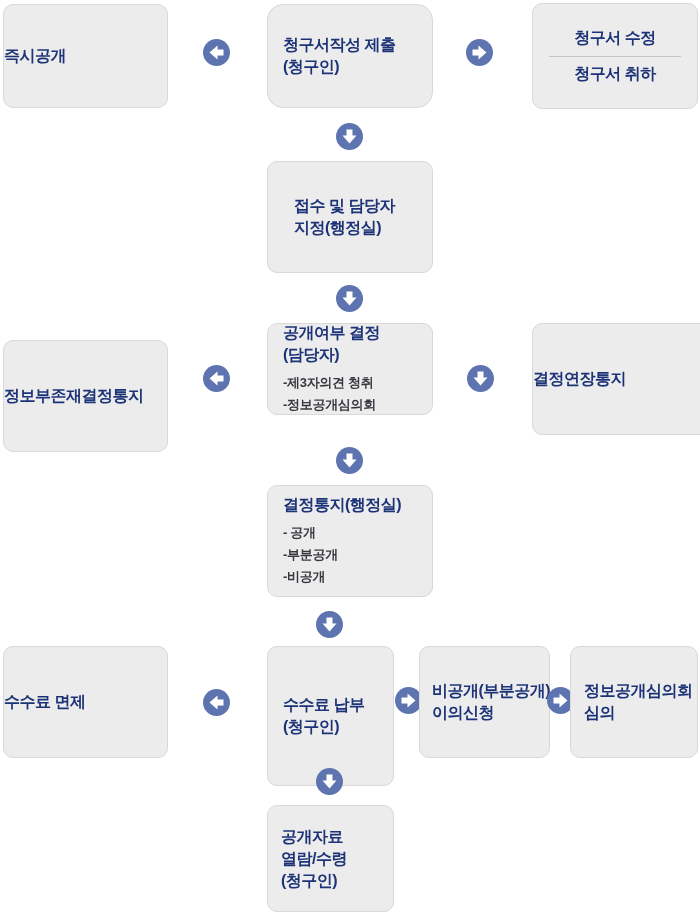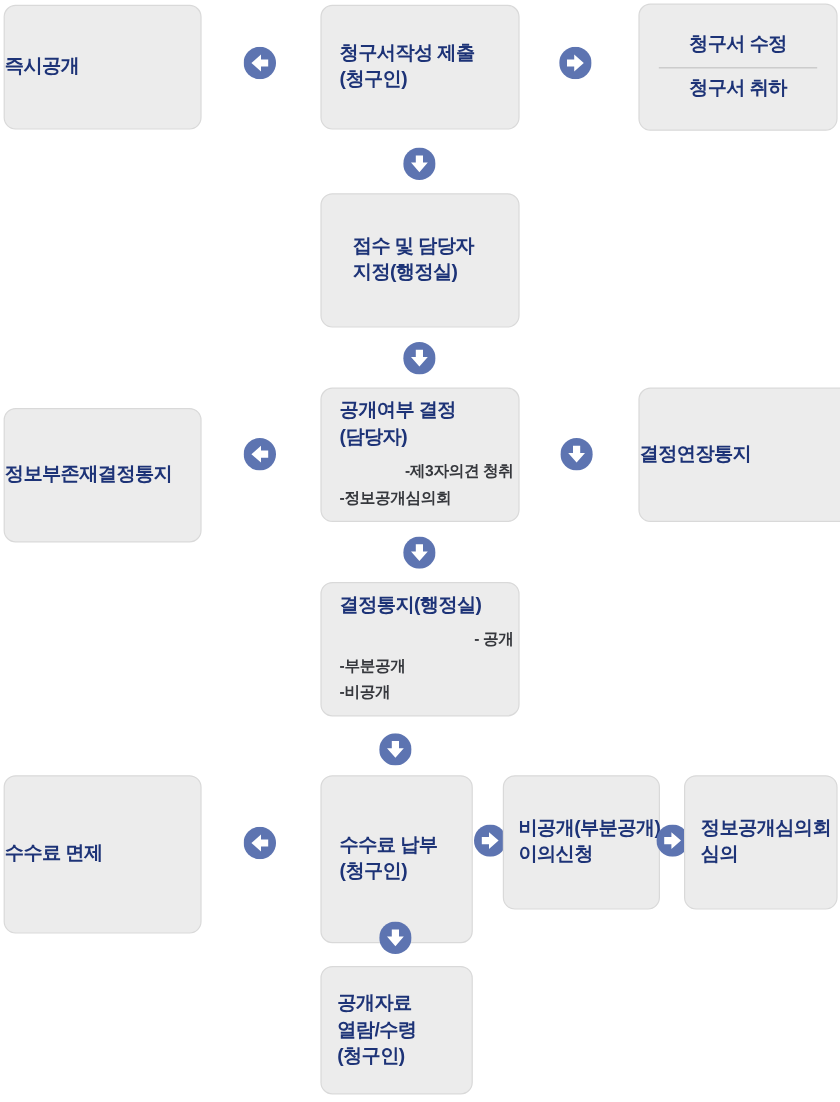--- a/index.html
+++ b/index.html
@@ -37,21 +37,21 @@
     padding-right: 4px;
   }
   .ln { display: block; }
   .sub {
     display: block;
     font-size: 13px;
     line-height: 22px;
     color: var(--sub-text, #36383d);
     letter-spacing: -0.3px;
   }
-  .sub.first { margin-top: 6px; text-align: right; }
+  .sub.first { margin-top: 6px; }
   .split { display: flex; flex-direction: column; padding: 16px; }
   .cell {
     flex: 1;
     display: flex;
     align-items: center;
     justify-content: center;
     text-align: center;
   }
   .cell + .cell { border-top: 1px solid var(--divider, #c4c4c4); }
   .arrow { position: absolute; width: 27px; height: 27px; }
@@ -70,21 +70,21 @@
     <span>즉시공개</span>
   </div>
 
   <span class="arrow left" style="left:203px; top:39px;">
     <svg viewBox="0 0 27 27">
         <circle cx="13.5" cy="13.5" r="13.5"></circle>
         <path d="M6.5 10.5 H12.5 V6.5 L20.5 13.5 L12.5 20.5 V16.5 H6.5 Z"></path>
       </svg>
   </span>
 
-  <div class="box leftcol" style="left:267px; top:4px; width:166px; height:104px;">
+  <div class="box leftcol" style="left:267px; top:4px; width:166px; height:104px;border-radius:16px;">
     <span class="ln">청구서작성 제출</span>
     <span class="ln">(청구인)</span>
   </div>
 
   <span class="arrow right" style="left:466px; top:39px;">
     <svg viewBox="0 0 27 27">
         <circle cx="13.5" cy="13.5" r="13.5"></circle>
         <path d="M6.5 10.5 H12.5 V6.5 L20.5 13.5 L12.5 20.5 V16.5 H6.5 Z"></path>
       </svg>
   </span>
@@ -121,21 +121,21 @@
     <span>정보부존재결정통지</span>
   </div>
 
   <span class="arrow left" style="left:203px; top:365px;">
     <svg viewBox="0 0 27 27">
         <circle cx="13.5" cy="13.5" r="13.5"></circle>
         <path d="M6.5 10.5 H12.5 V6.5 L20.5 13.5 L12.5 20.5 V16.5 H6.5 Z"></path>
       </svg>
   </span>
 
-  <div class="box leftcol" style="left:267px; top:323px; width:166px; height:112px;">
+  <div class="box leftcol" style="left:267px; top:323px; width:166px; height:92px;">
     <span class="ln">공개여부 결정</span>
     <span class="ln">(담당자)</span>
     <span class="sub first">-제3자의견 청취</span>
     <span class="sub">-정보공개심의회</span>
   </div>
 
   <span class="arrow down" style="left:467px; top:365px;">
     <svg viewBox="0 0 27 27">
         <circle cx="13.5" cy="13.5" r="13.5"></circle>
         <path d="M6.5 10.5 H12.5 V6.5 L20.5 13.5 L12.5 20.5 V16.5 H6.5 Z"></path>
@@ -160,21 +160,21 @@
     <span class="sub">-비공개</span>
   </div>
 
   <span class="arrow down" style="left:316px; top:611px;">
     <svg viewBox="0 0 27 27">
         <circle cx="13.5" cy="13.5" r="13.5"></circle>
         <path d="M6.5 10.5 H12.5 V6.5 L20.5 13.5 L12.5 20.5 V16.5 H6.5 Z"></path>
       </svg>
   </span>
 
-  <div class="box center" style="left:3px; top:646px; width:165px; height:132px;">
+  <div class="box center" style="left:3px; top:646px; width:165px; height:112px;">
     <span>수수료 면제</span>
   </div>
 
   <span class="arrow left" style="left:203px; top:689px;">
     <svg viewBox="0 0 27 27">
         <circle cx="13.5" cy="13.5" r="13.5"></circle>
         <path d="M6.5 10.5 H12.5 V6.5 L20.5 13.5 L12.5 20.5 V16.5 H6.5 Z"></path>
       </svg>
   </span>
 

